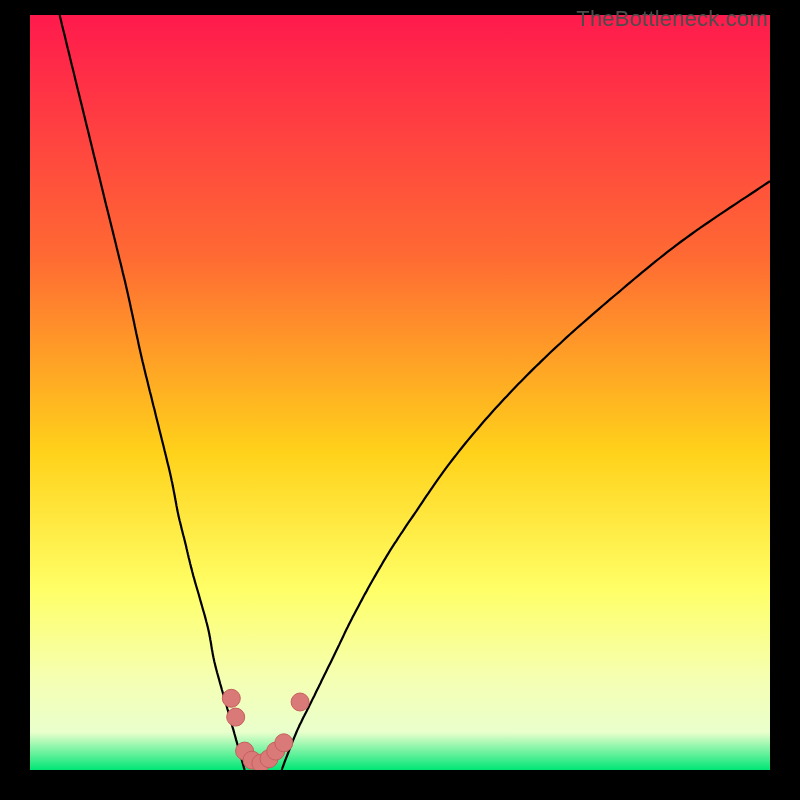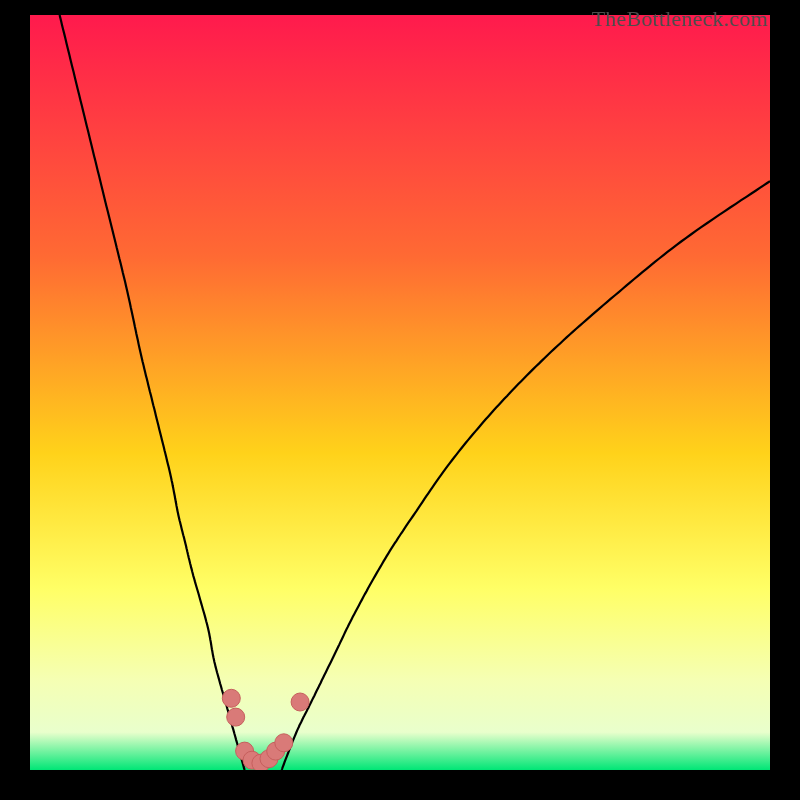--- a/index.html
+++ b/index.html
@@ -32,21 +32,20 @@
   }
   .watermark {
     position: absolute;
     top: 6px;
     right: 32px;
     color: #4c4c4c;
     font-size: 22px;
     font-weight: 500;
     letter-spacing: 0.2px;
     user-select: none;
-    font-family: Liberation Serif, serif;
   }
 </style>
 </head>
 <body>
 
 <div class="frame">
   <div class="plot-area">
     <svg id="plot-svg" viewBox="0 0 740 755" preserveAspectRatio="none">
       <defs>
         <linearGradient id="bg-grad" x1="0" y1="0" x2="0" y2="1">

